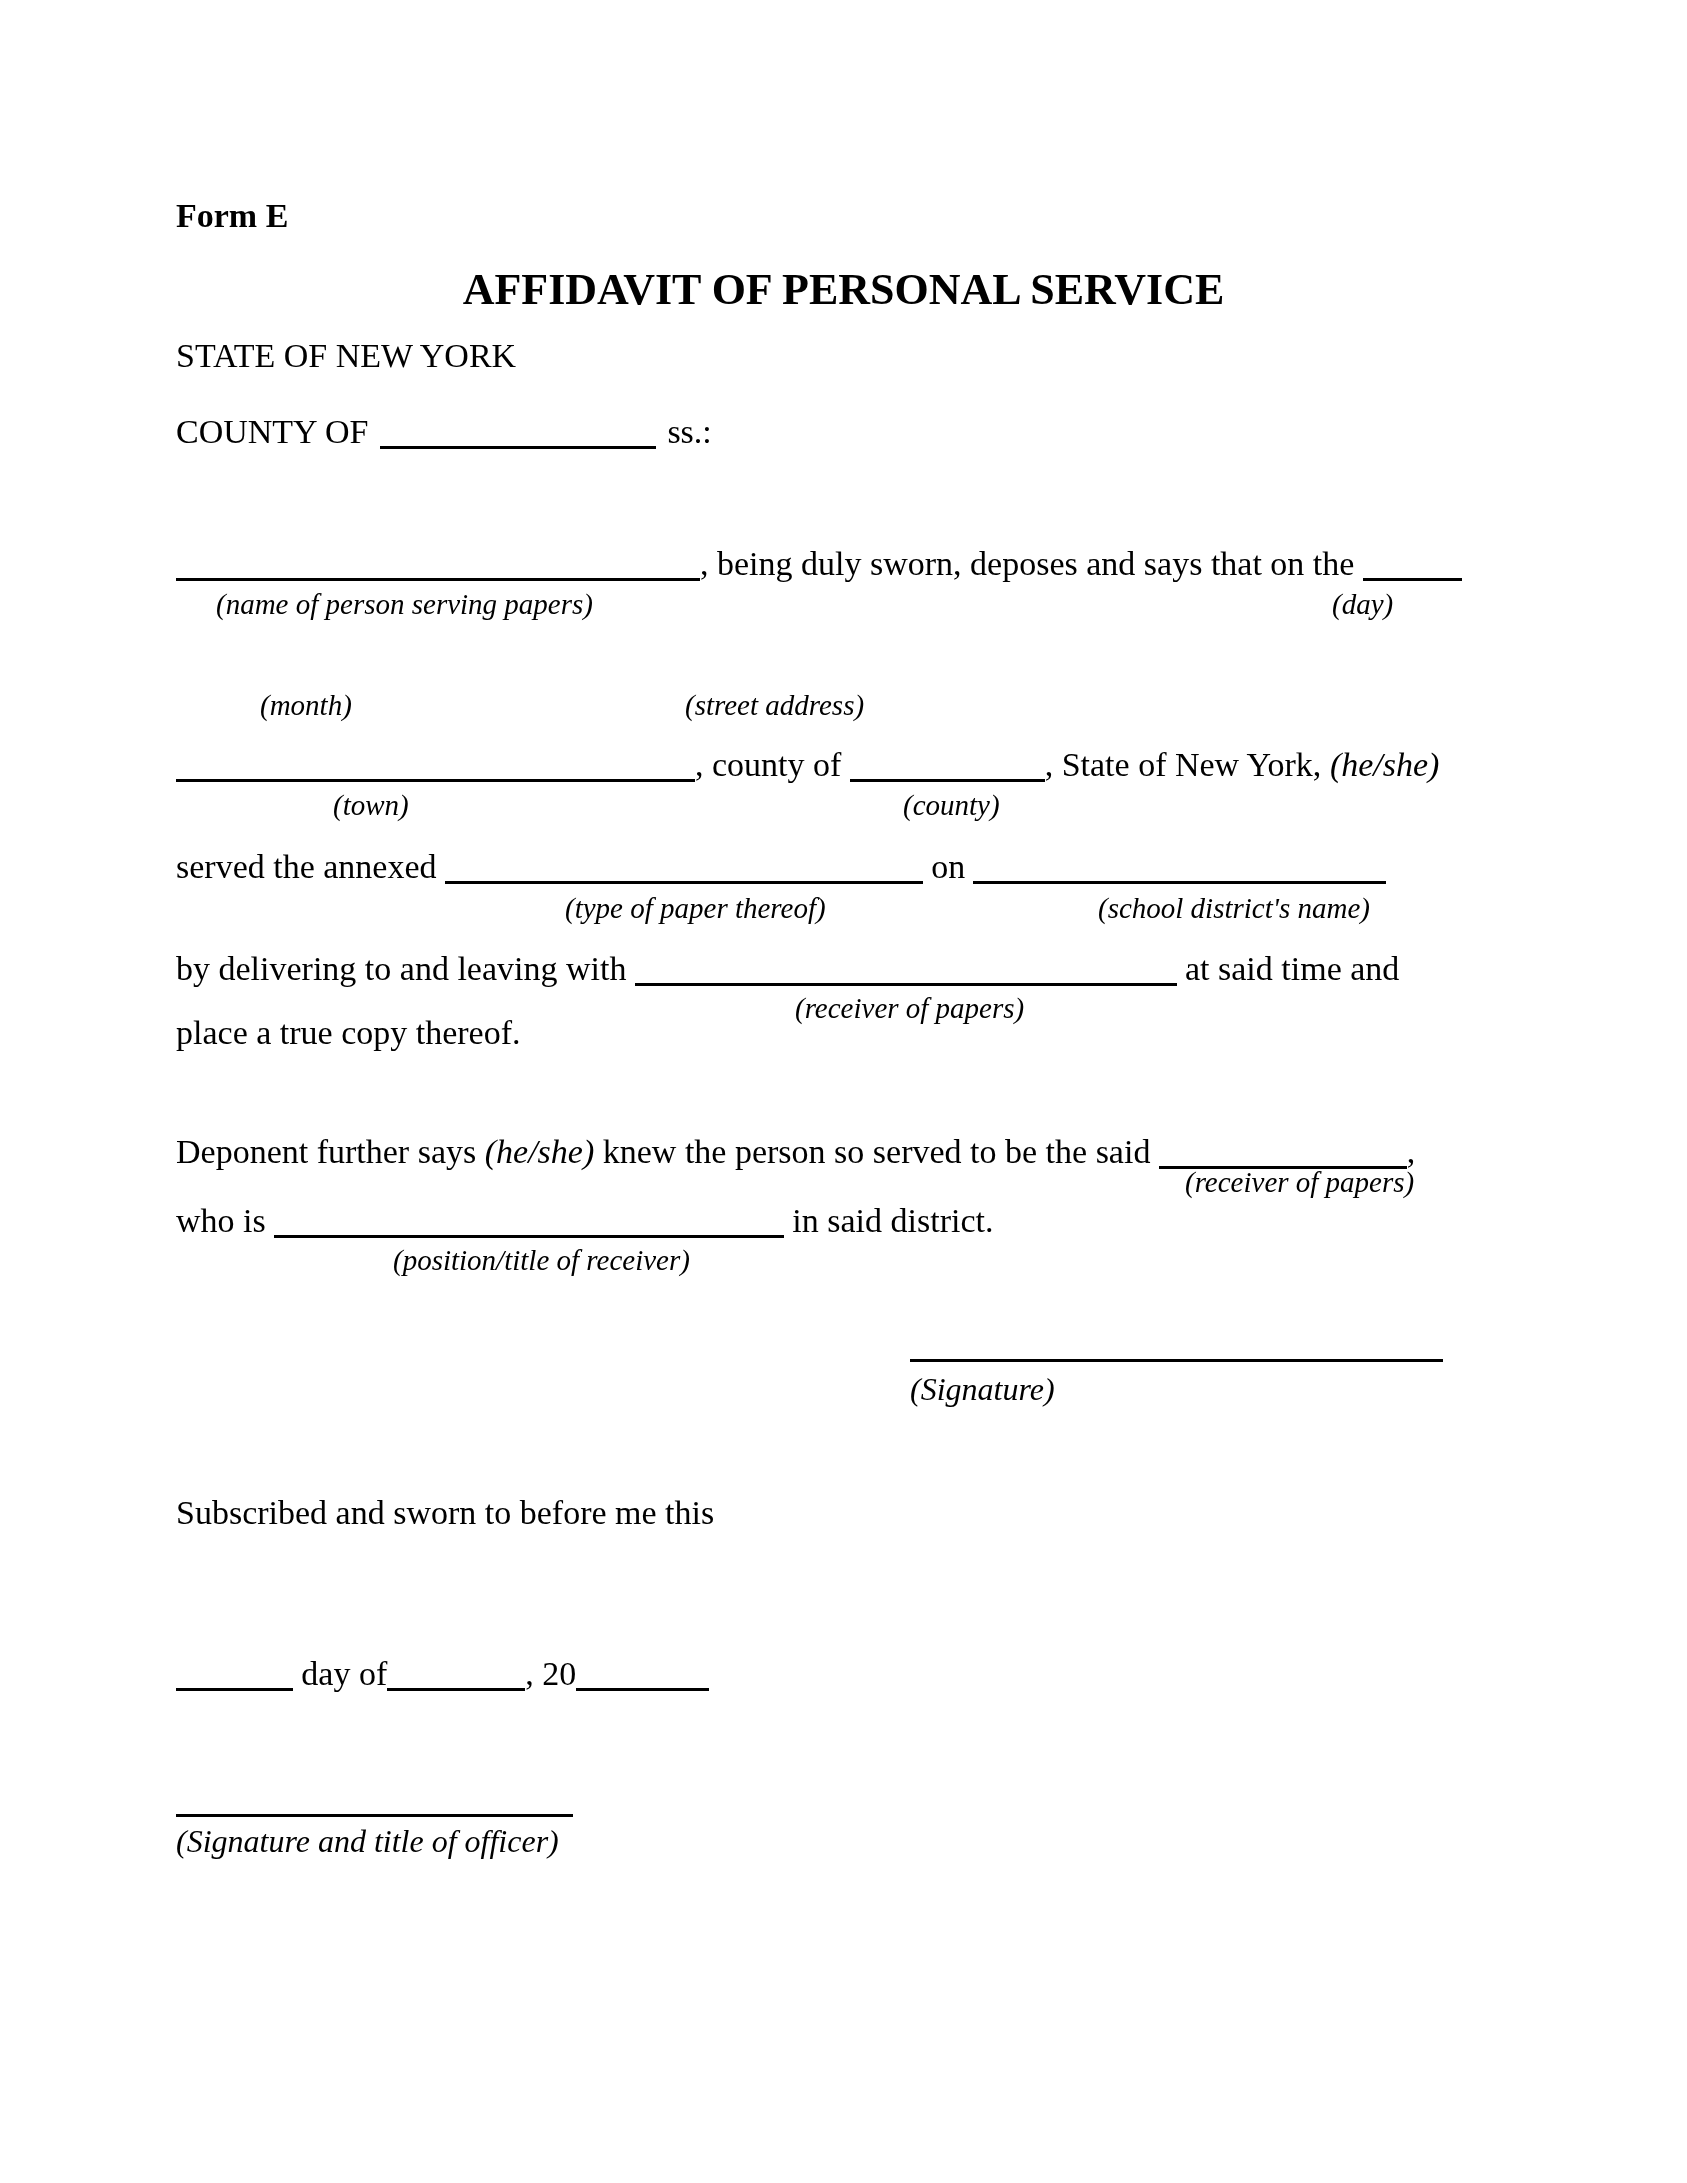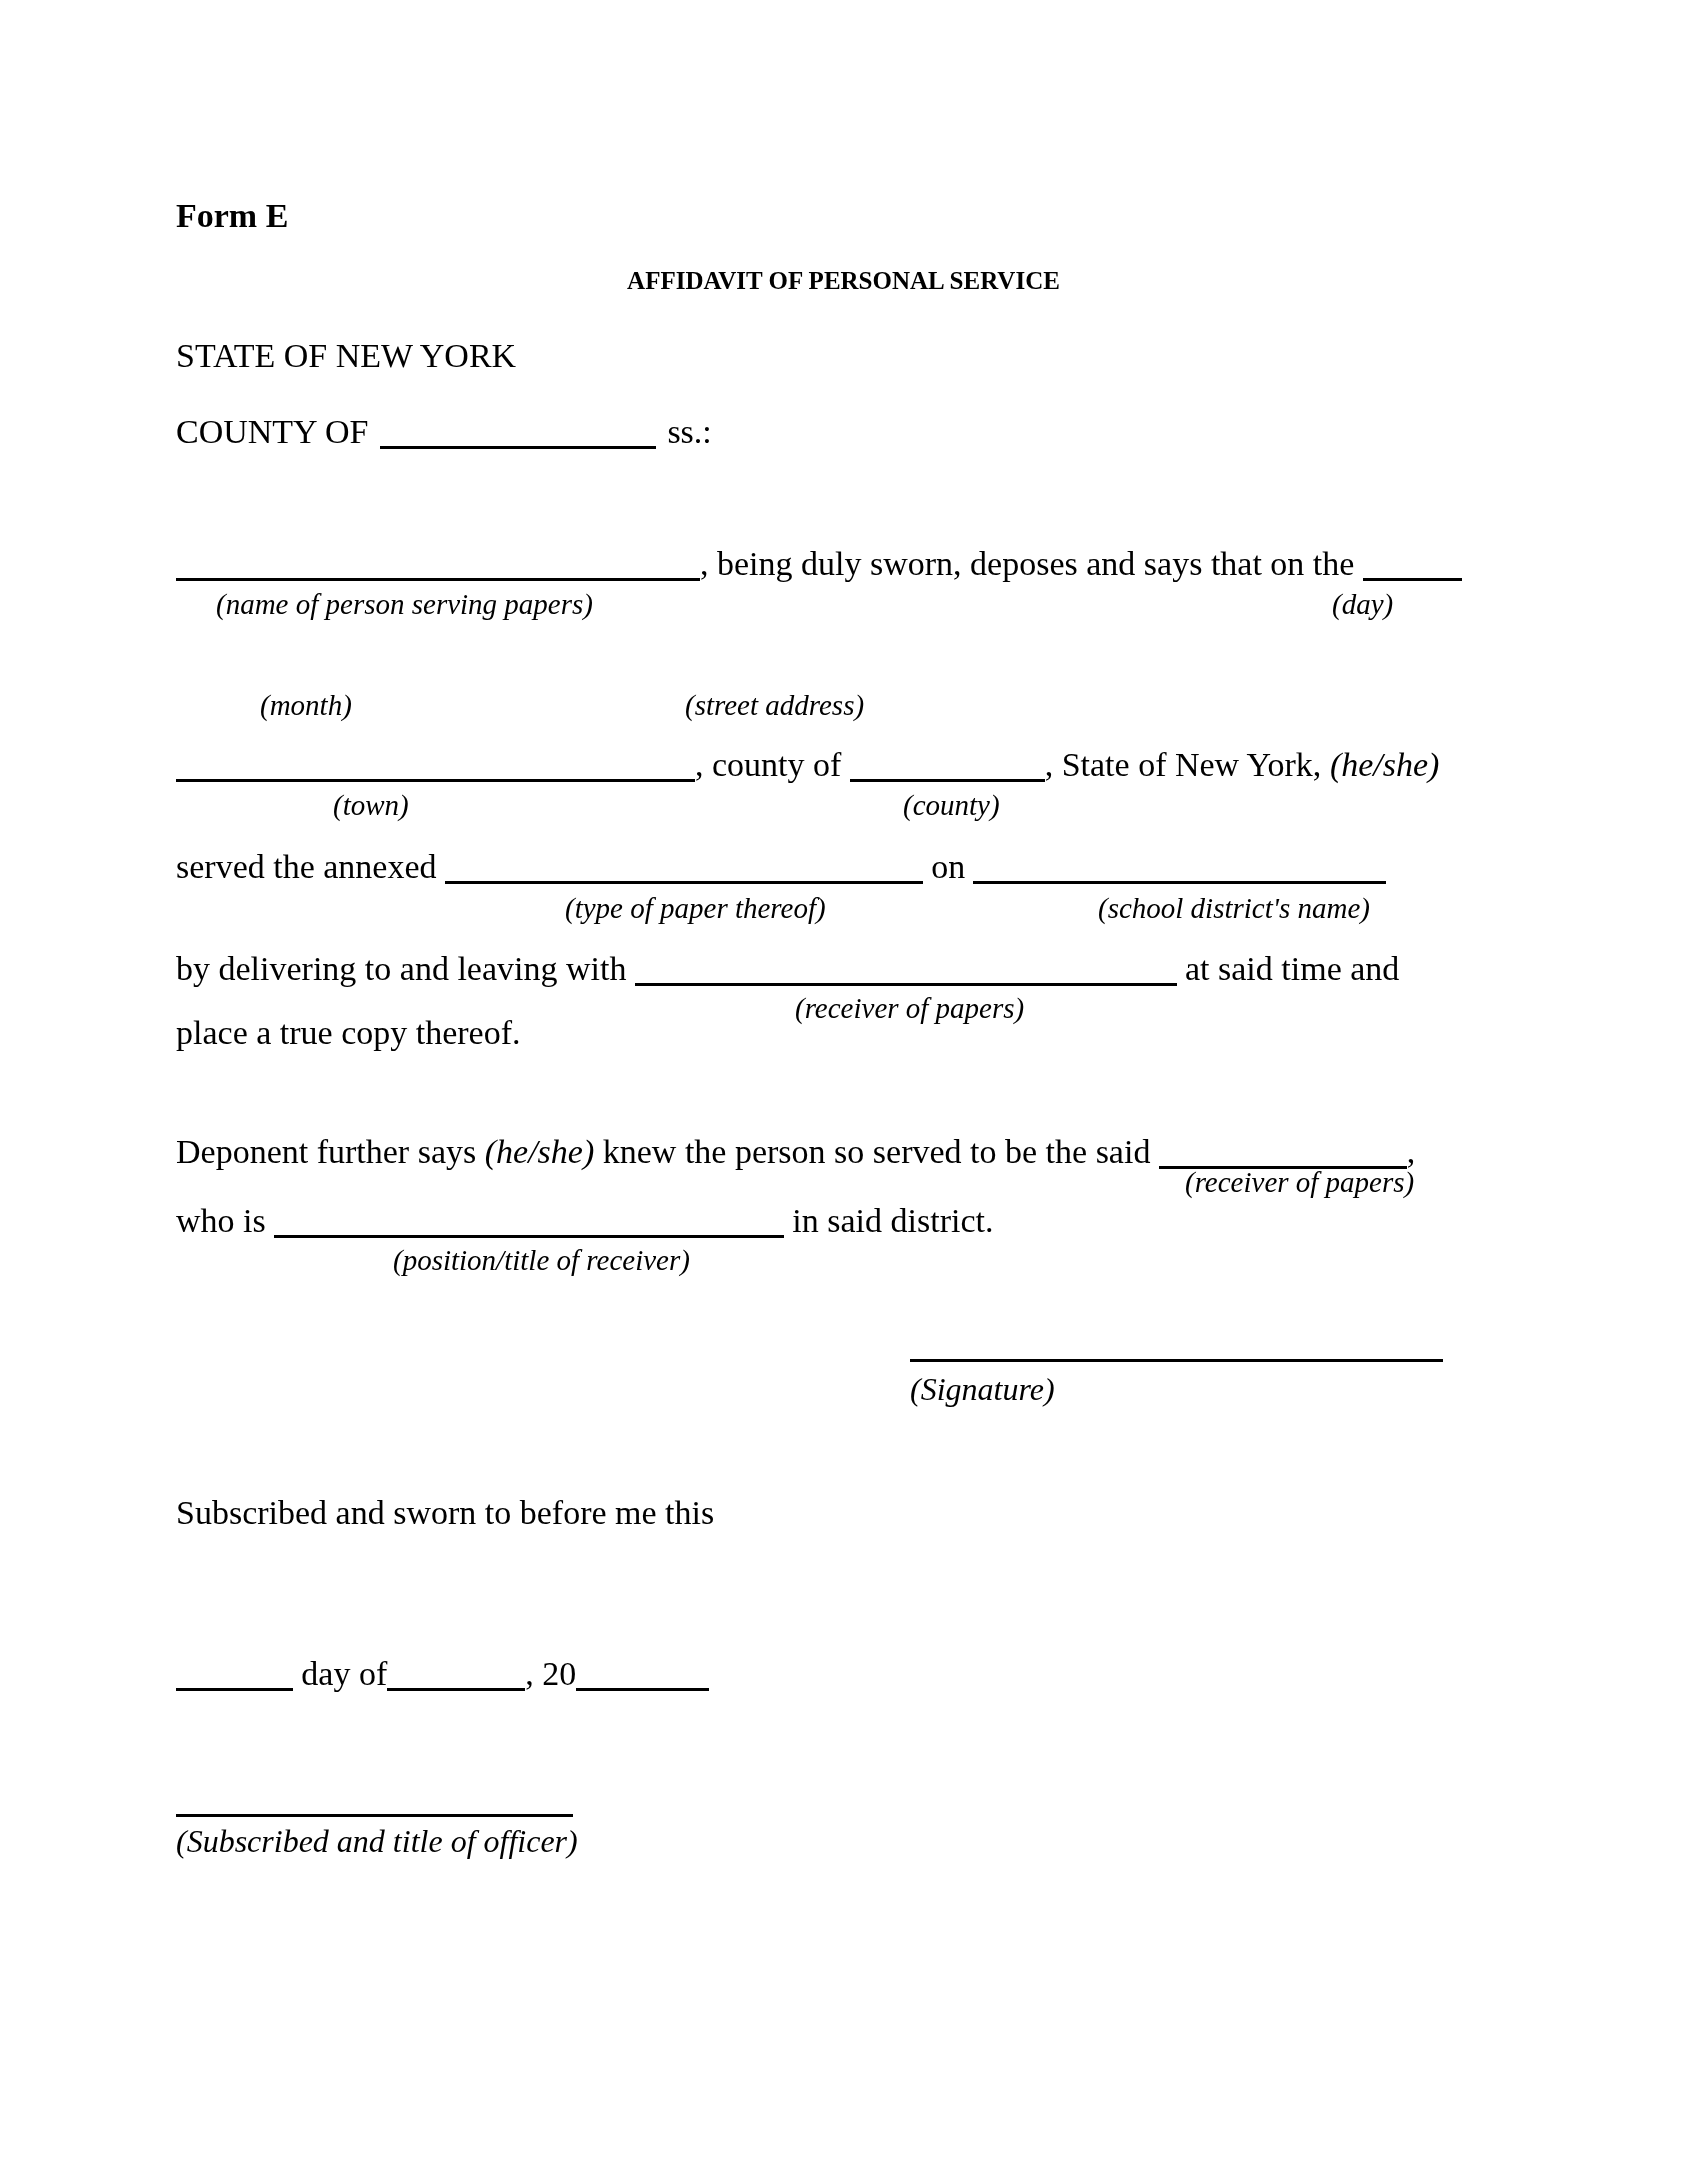--- a/index.html
+++ b/index.html
@@ -13,21 +13,21 @@
   }
   .row {
     position:absolute;
     left:176px;
     white-space:nowrap;
     font-size:34px;
     line-height:1;
   }
   .fullw { left:0; width:1687px; }
   .bold { font-weight:bold; }
-  .title { font-size:25px; font-weight:bold; text-align:center; }
+  .title { font-size:44px; font-weight:bold; text-align:center; }
   .labels {
     position:absolute; left:0; width:1687px;
     font-size:29px; font-style:italic; line-height:1;
   }
   .labels > span { position:absolute; white-space:nowrap; }
   .biglabel { font-size:32px; font-style:italic; }
   .u {
     display:inline-block;
     height:0;
     border-bottom:3.2px solid #000;
@@ -99,17 +99,17 @@
   <div class="labels biglabel" style="top:1373px">
     <span style="left:910px; width:533px; text-align:left">(Signature)</span>
   </div>
 
   <div class="row" style="top:1496px">Subscribed and sworn to before me this</div>
 
   <div class="row" style="top:1657px"><span class="u" style="width:117px"></span><span class="sp">day of</span><span class="u" style="width:138px"></span><span>, 20</span><span class="u" style="width:133px"></span></div>
 
   <div class="hr" style="top:1814px; left:176px; width:397px"></div>
   <div class="labels biglabel" style="top:1825px">
-    <span style="left:176px">(Subscribed and title of officer)</span>
+    <span style="left:176px">(Signature and title of officer)</span>
   </div>
 
 </div>
 
 
 </body></html>

